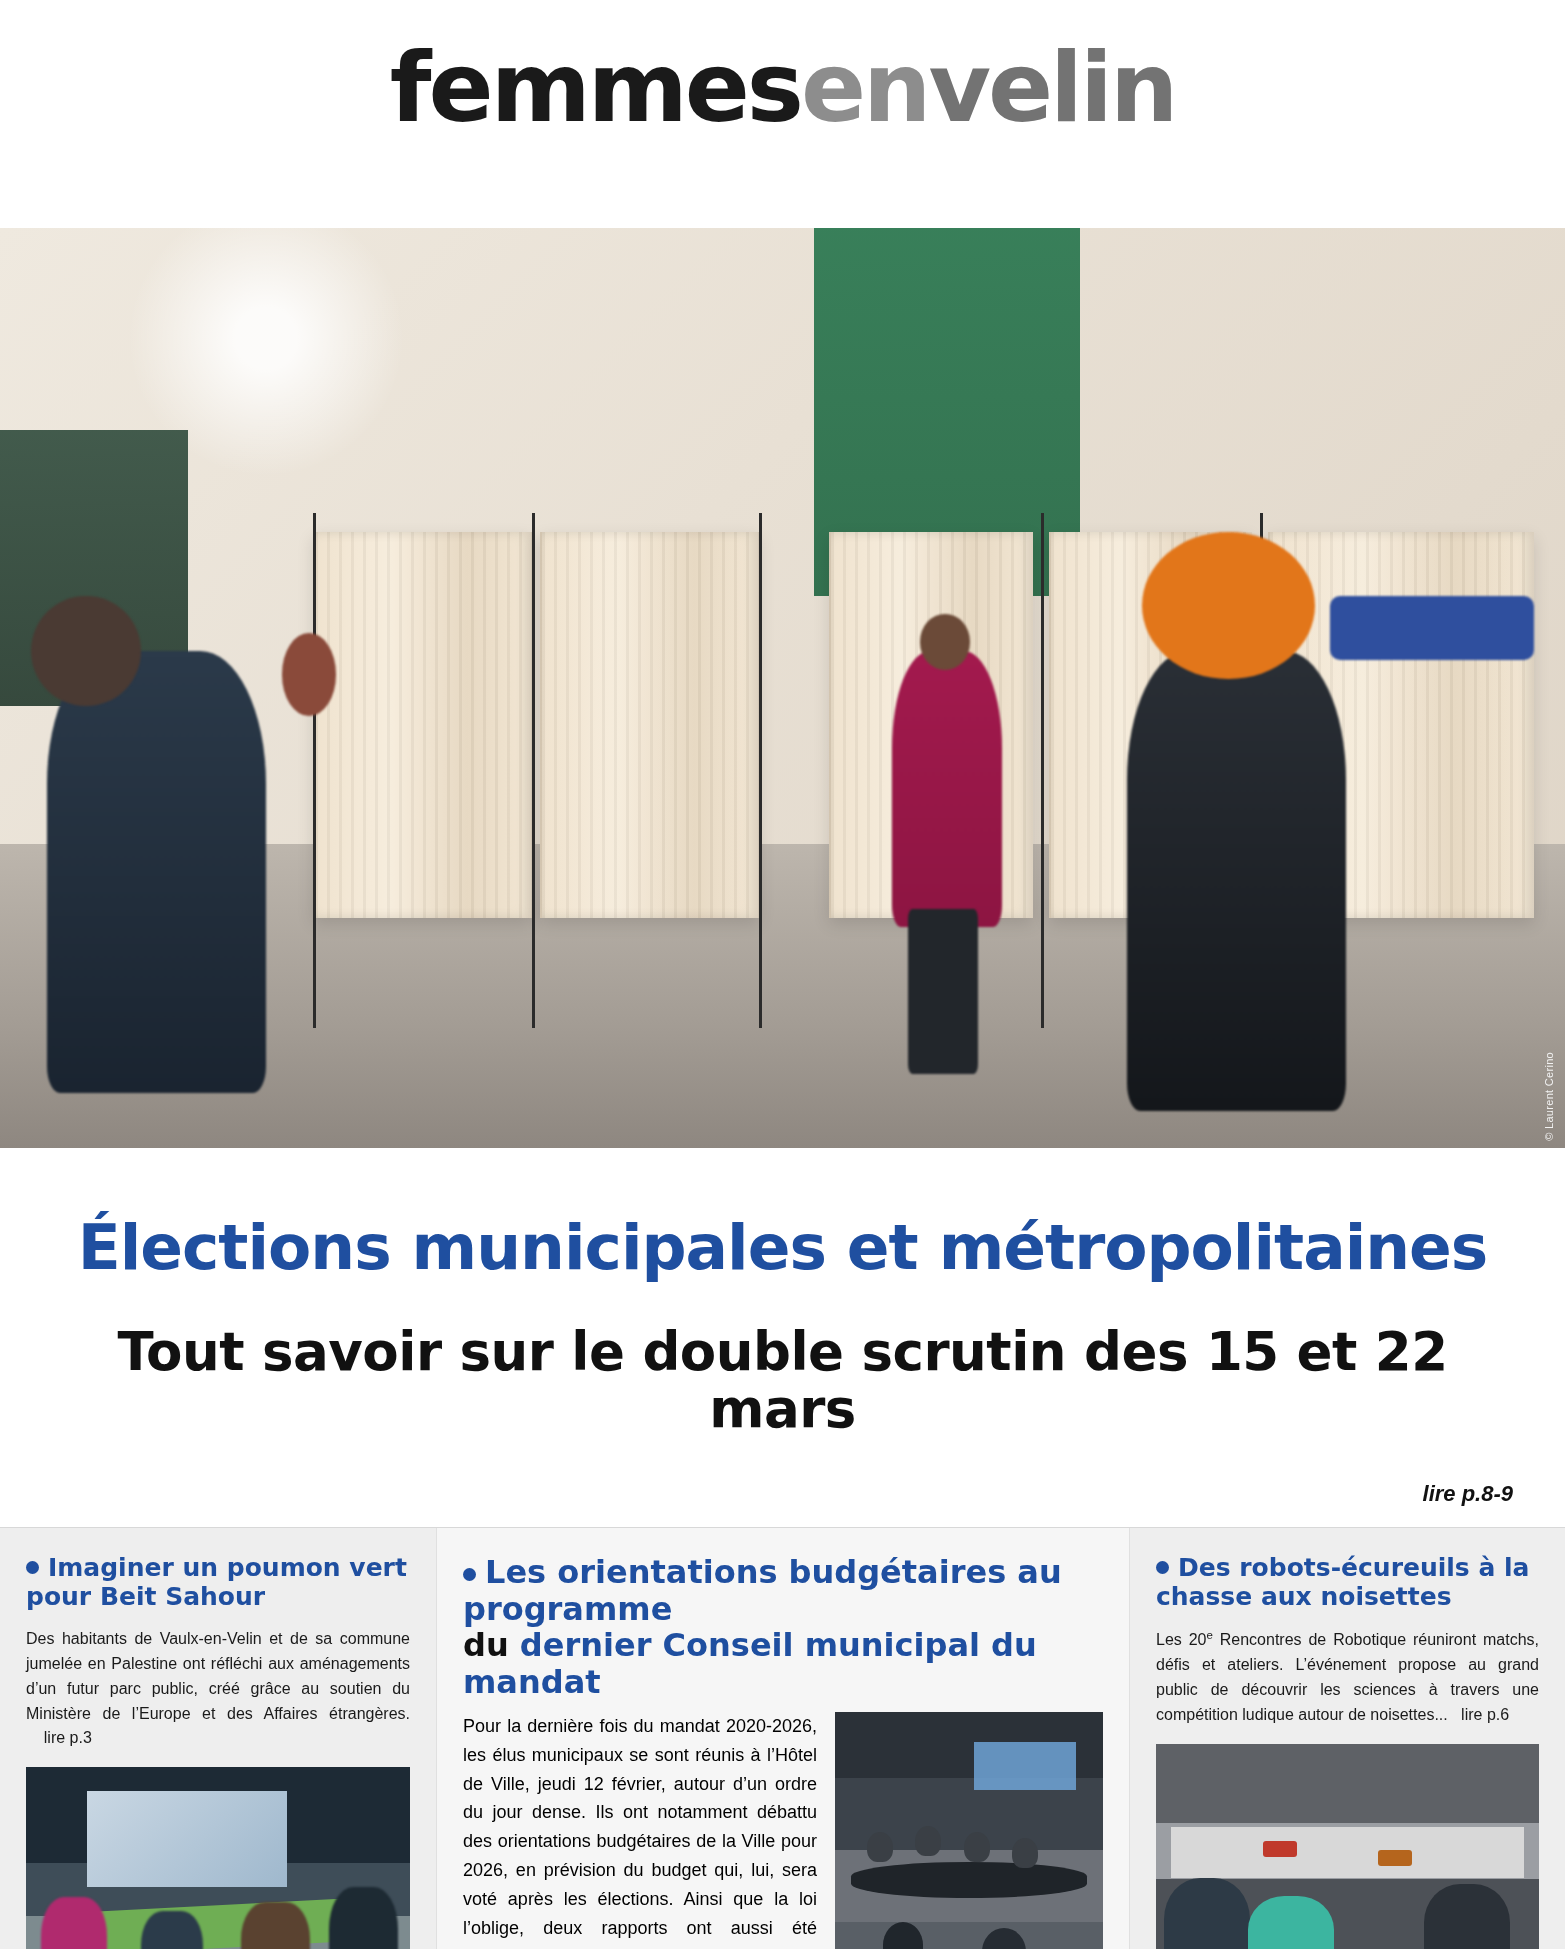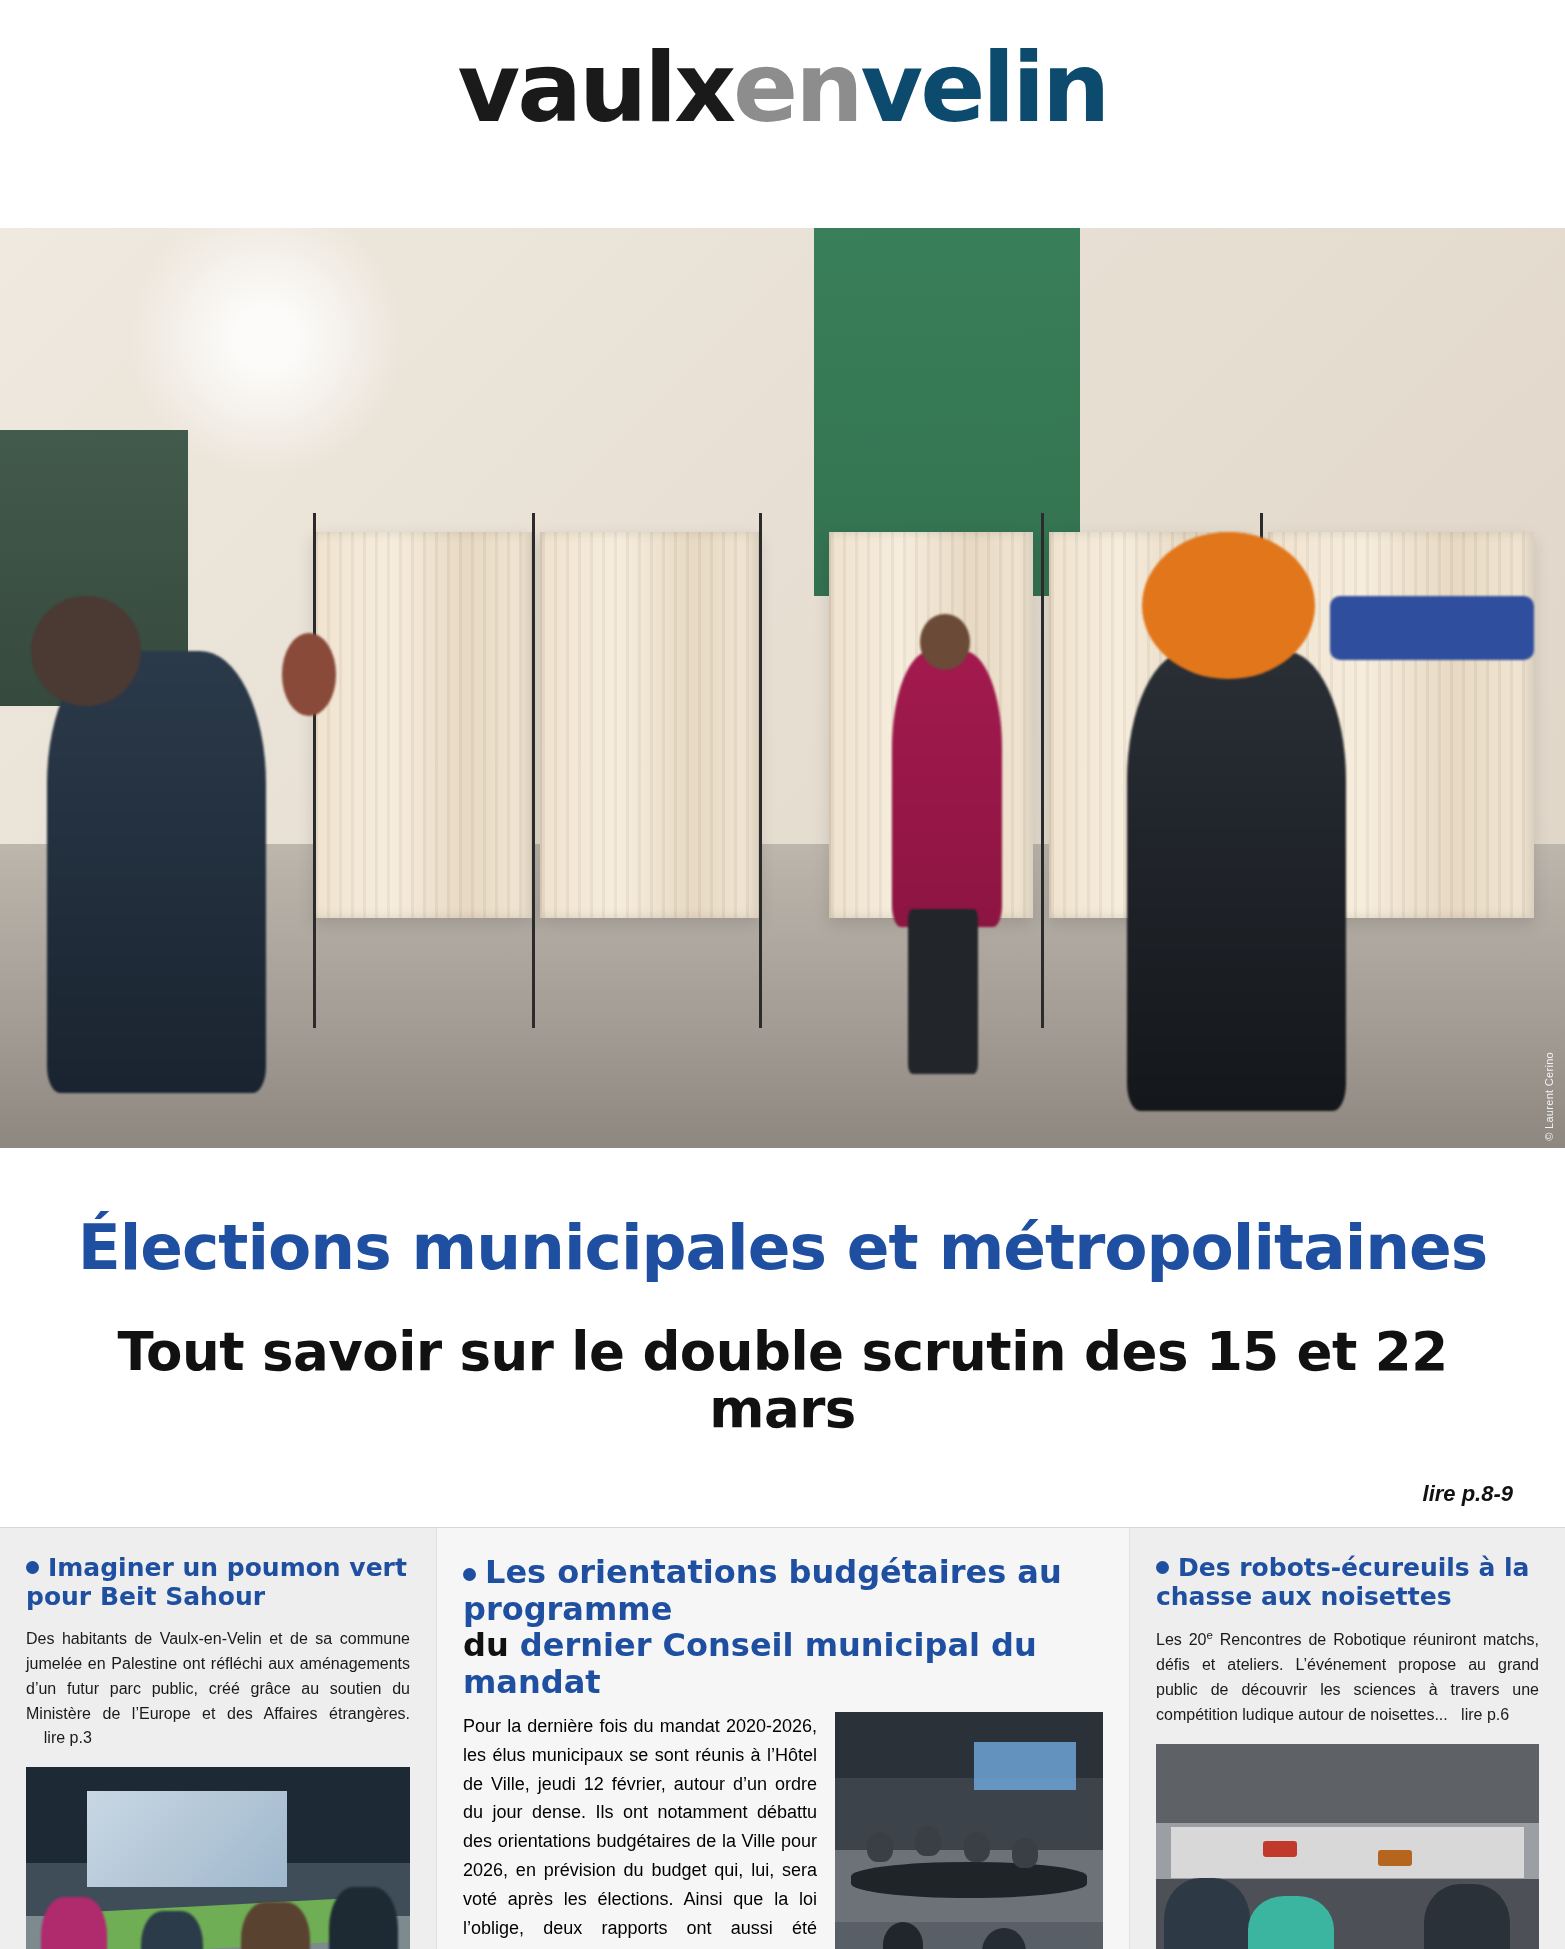--- a/index.html
+++ b/index.html
@@ -25,21 +25,21 @@
   }
   .logo-line {
     font-size: 96px;
     font-weight: bold;
     letter-spacing: -3px;
     line-height: 1;
     font-family: "DejaVu Sans", sans-serif;
   }
   .logo-vaulx { color: #1a1a1a; }
   .logo-en { color: #8d8d8d; text-align: right; }
-  .logo-velin { color: #0c4a6e; }
+  .logo-velin { color: #737373; }
 
   .logo-sub {
     margin-top: 10px;
     display: flex;
     justify-content: center;
     align-items: flex-start;
     gap: 14px;
   }
   .journal-tag {
     background: #1f4fa0;
@@ -273,21 +273,21 @@
 
   .sup { font-size: .72em; vertical-align: super; }
 </style>
 </head>
 <body>
 
 <div class="page">
 
   <header class="masthead">
     <div class="logo-line">
-      <span class="logo-vaulx">vaulx</span><span class="logo-en">en</span><span class="logo-velin">velin</span>
+      <span class="logo-vaulx">femmes</span><span class="logo-en">en</span><span class="logo-velin">velin</span>
     </div>
   </header>
 
   <section class="hero">
     <div class="hero-img"></div>
     <div class="hero-green"></div>
     <div class="hero-leftwall"></div>
     <div class="hero-floor"></div>
 
     <div class="booth" style="left:20%; width:14%;"></div>

